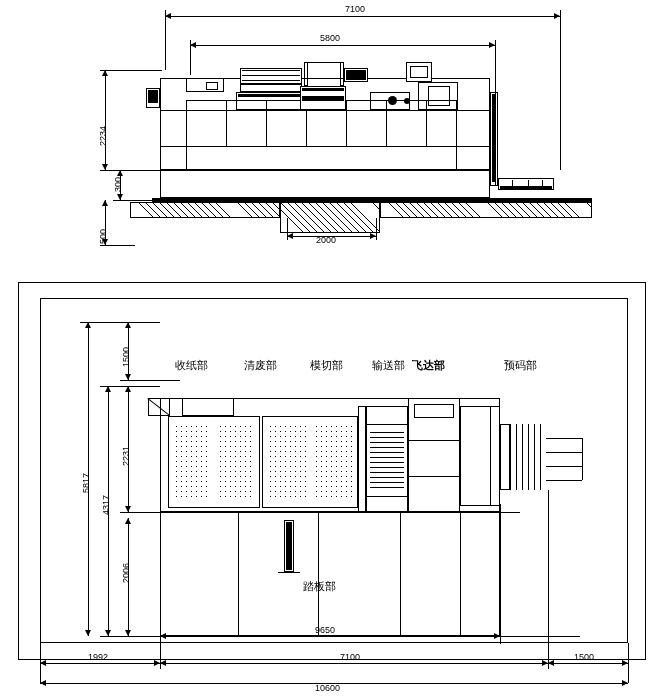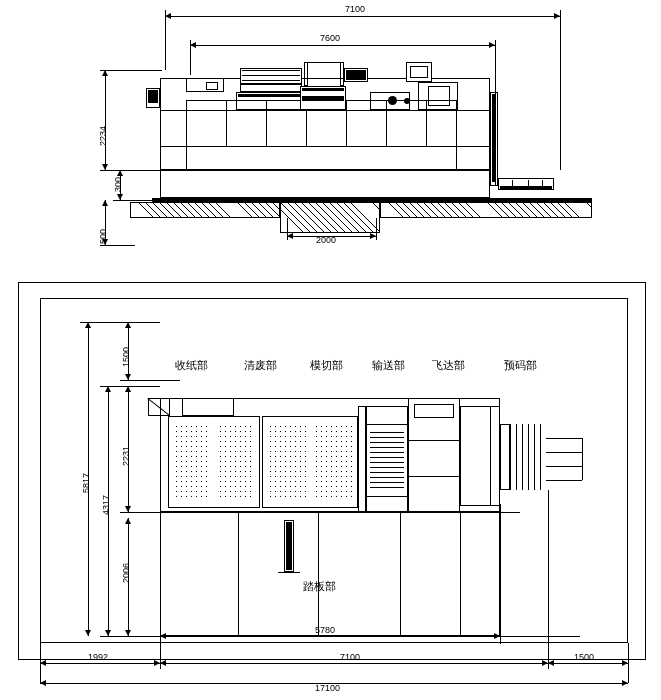--- a/index.html
+++ b/index.html
@@ -37,21 +37,21 @@
     <div class="arrowR" style="left:554px;top:13px;"></div>
     <div class="ln vline" style="left:165px;top:10px;height:60px;"></div>
     <div class="ln vline" style="left:560px;top:10px;height:160px;"></div>
     <div class="lbl" style="left:345px;top:5px;">7100</div>
 
     <div class="ln hline" style="left:190px;top:45px;width:305px;"></div>
     <div class="arrowL" style="left:190px;top:42px;"></div>
     <div class="arrowR" style="left:489px;top:42px;"></div>
     <div class="ln vline" style="left:190px;top:40px;height:35px;"></div>
     <div class="ln vline" style="left:495px;top:40px;height:145px;"></div>
-    <div class="lbl" style="left:320px;top:34px;">7600</div>
+    <div class="lbl" style="left:320px;top:34px;">5800</div>
 
     <div class="ln vline" style="left:105px;top:70px;height:100px;"></div>
     <div class="arrowU" style="left:102px;top:70px;"></div>
     <div class="arrowD" style="left:102px;top:164px;"></div>
     <div class="ln hline" style="left:100px;top:70px;width:62px;"></div>
     <div class="ln hline" style="left:100px;top:170px;width:62px;"></div>
     <div class="lblv" style="left:99px;top:146px;">2234</div>
 
     <div class="ln vline" style="left:120px;top:170px;height:30px;"></div>
     <div class="arrowU" style="left:117px;top:170px;"></div>
@@ -135,21 +135,21 @@
 
   <div>
 
     <div class="box" style="left:18px;top:282px;width:628px;height:378px;"></div>
     <div class="box" style="left:40px;top:298px;width:588px;height:345px;"></div>
 
     <div class="cn" style="left:175px;top:360px;">收纸部</div>
     <div class="cn" style="left:244px;top:360px;font-family:Liberation Serif, serif;">清废部</div>
     <div class="cn" style="left:310px;top:360px;">模切部</div>
     <div class="cn" style="left:372px;top:360px;">输送部</div>
-    <div class="cn" style="left:432px;top:360px;">飞达部</div>
+    <div class="cn" style="left:412px;top:360px;font-weight:bold;">飞达部</div>
     <div class="cn" style="left:504px;top:360px;">预码部</div>
     <div class="cn" style="left:303px;top:581px;">踏板部</div>
 
     <div class="ln vline" style="left:128px;top:322px;height:58px;"></div>
     <div class="arrowU" style="left:125px;top:322px;"></div>
     <div class="arrowD" style="left:125px;top:374px;"></div>
     <div class="ln hline" style="left:120px;top:322px;width:40px;"></div>
     <div class="ln hline" style="left:120px;top:380px;width:60px;"></div>
     <div class="lblv" style="left:122px;top:367px;">1500</div>
 
@@ -220,21 +220,21 @@
     <div class="ln vline" style="left:460px;top:512px;height:124px;"></div>
     <div class="box" style="left:284px;top:520px;width:10px;height:52px;"></div>
     <div class="fill" style="left:286px;top:522px;width:6px;height:48px;"></div>
     <div class="ln hline" style="left:278px;top:572px;width:22px;"></div>
 
     <div class="ln vline" style="left:160px;top:636px;height:8px;"></div>
     <div class="ln vline" style="left:500px;top:504px;height:140px;"></div>
     <div class="ln hline" style="left:160px;top:636px;width:340px;"></div>
     <div class="arrowL" style="left:160px;top:633px;"></div>
     <div class="arrowR" style="left:494px;top:633px;"></div>
-    <div class="lbl" style="left:315px;top:626px;">5780</div>
+    <div class="lbl" style="left:315px;top:626px;">9650</div>
 
     <div class="ln hline" style="left:40px;top:663px;width:120px;"></div>
     <div class="arrowL" style="left:40px;top:660px;"></div>
     <div class="arrowR" style="left:154px;top:660px;"></div>
     <div class="ln vline" style="left:40px;top:643px;height:40px;"></div>
     <div class="ln vline" style="left:160px;top:643px;height:26px;"></div>
     <div class="lbl" style="left:88px;top:653px;">1992</div>
 
     <div class="ln hline" style="left:160px;top:663px;width:388px;"></div>
     <div class="arrowL" style="left:160px;top:660px;"></div>
@@ -244,16 +244,16 @@
 
     <div class="ln hline" style="left:548px;top:663px;width:80px;"></div>
     <div class="arrowL" style="left:548px;top:660px;"></div>
     <div class="arrowR" style="left:622px;top:660px;"></div>
     <div class="ln vline" style="left:628px;top:643px;height:40px;"></div>
     <div class="lbl" style="left:574px;top:653px;">1500</div>
 
     <div class="ln hline" style="left:40px;top:683px;width:588px;"></div>
     <div class="arrowL" style="left:40px;top:680px;"></div>
     <div class="arrowR" style="left:622px;top:680px;"></div>
-    <div class="lbl" style="left:315px;top:684px;">17100</div>
+    <div class="lbl" style="left:315px;top:684px;">10600</div>
   </div>
 
 </div>
 
 </body></html>

